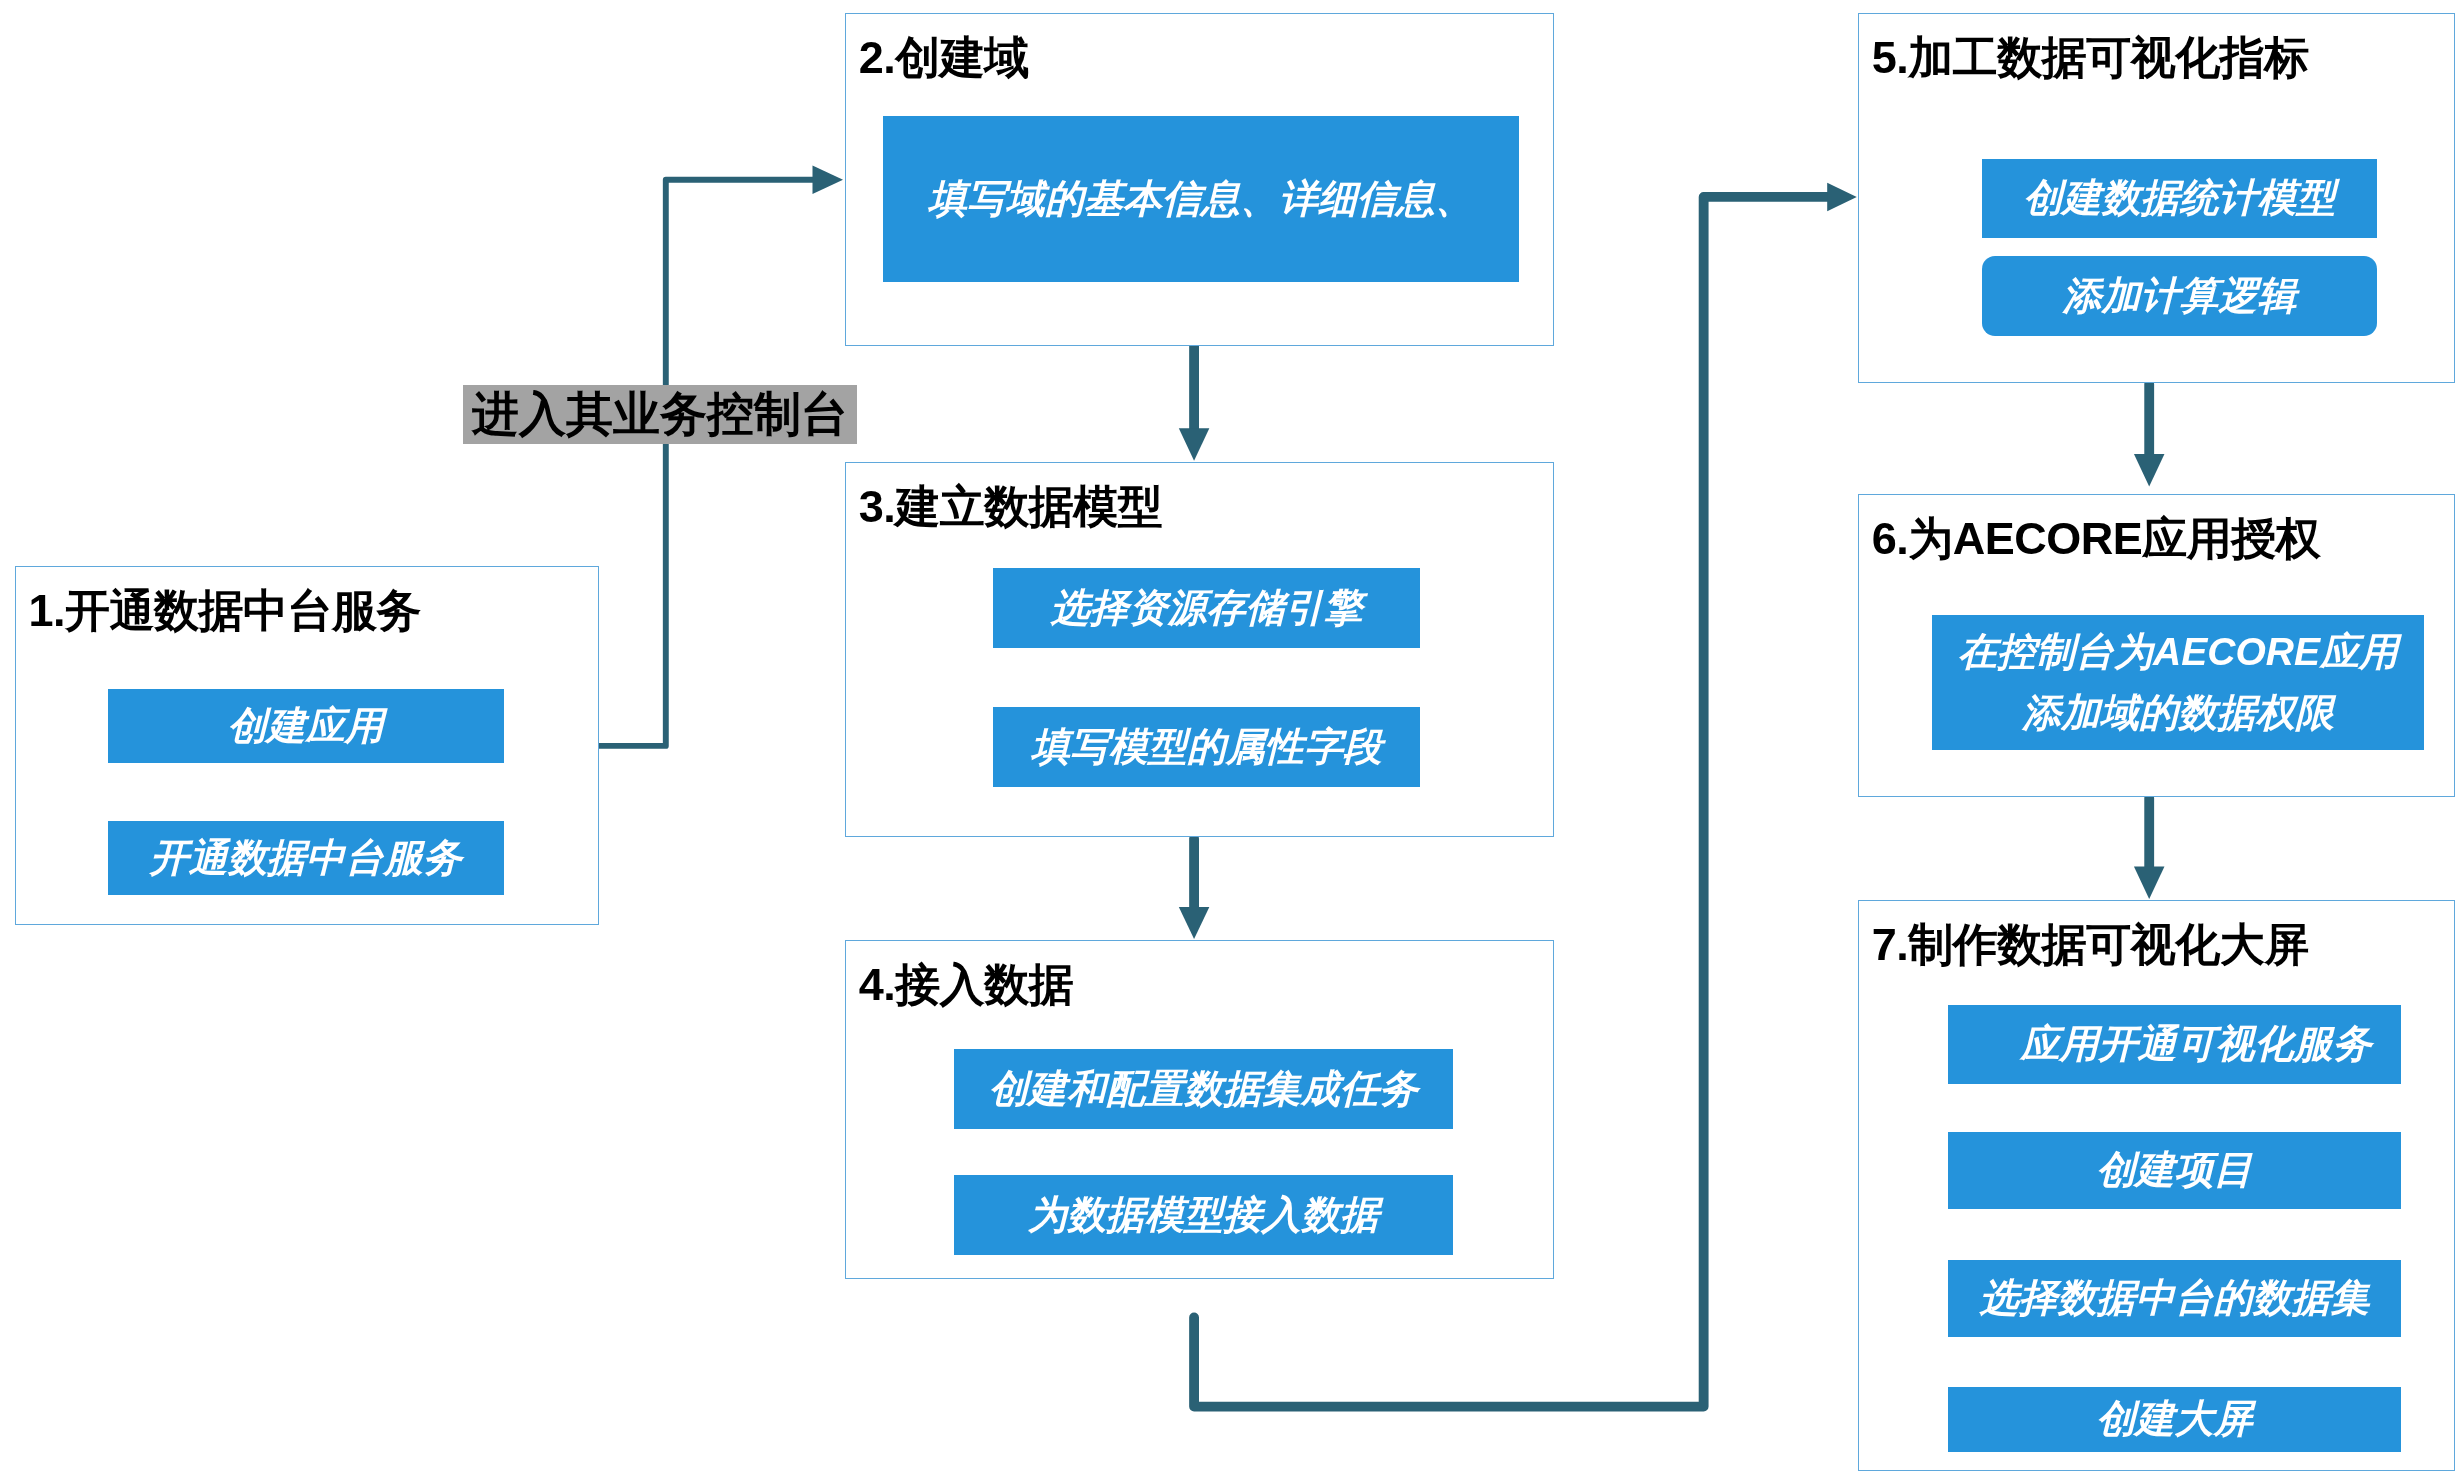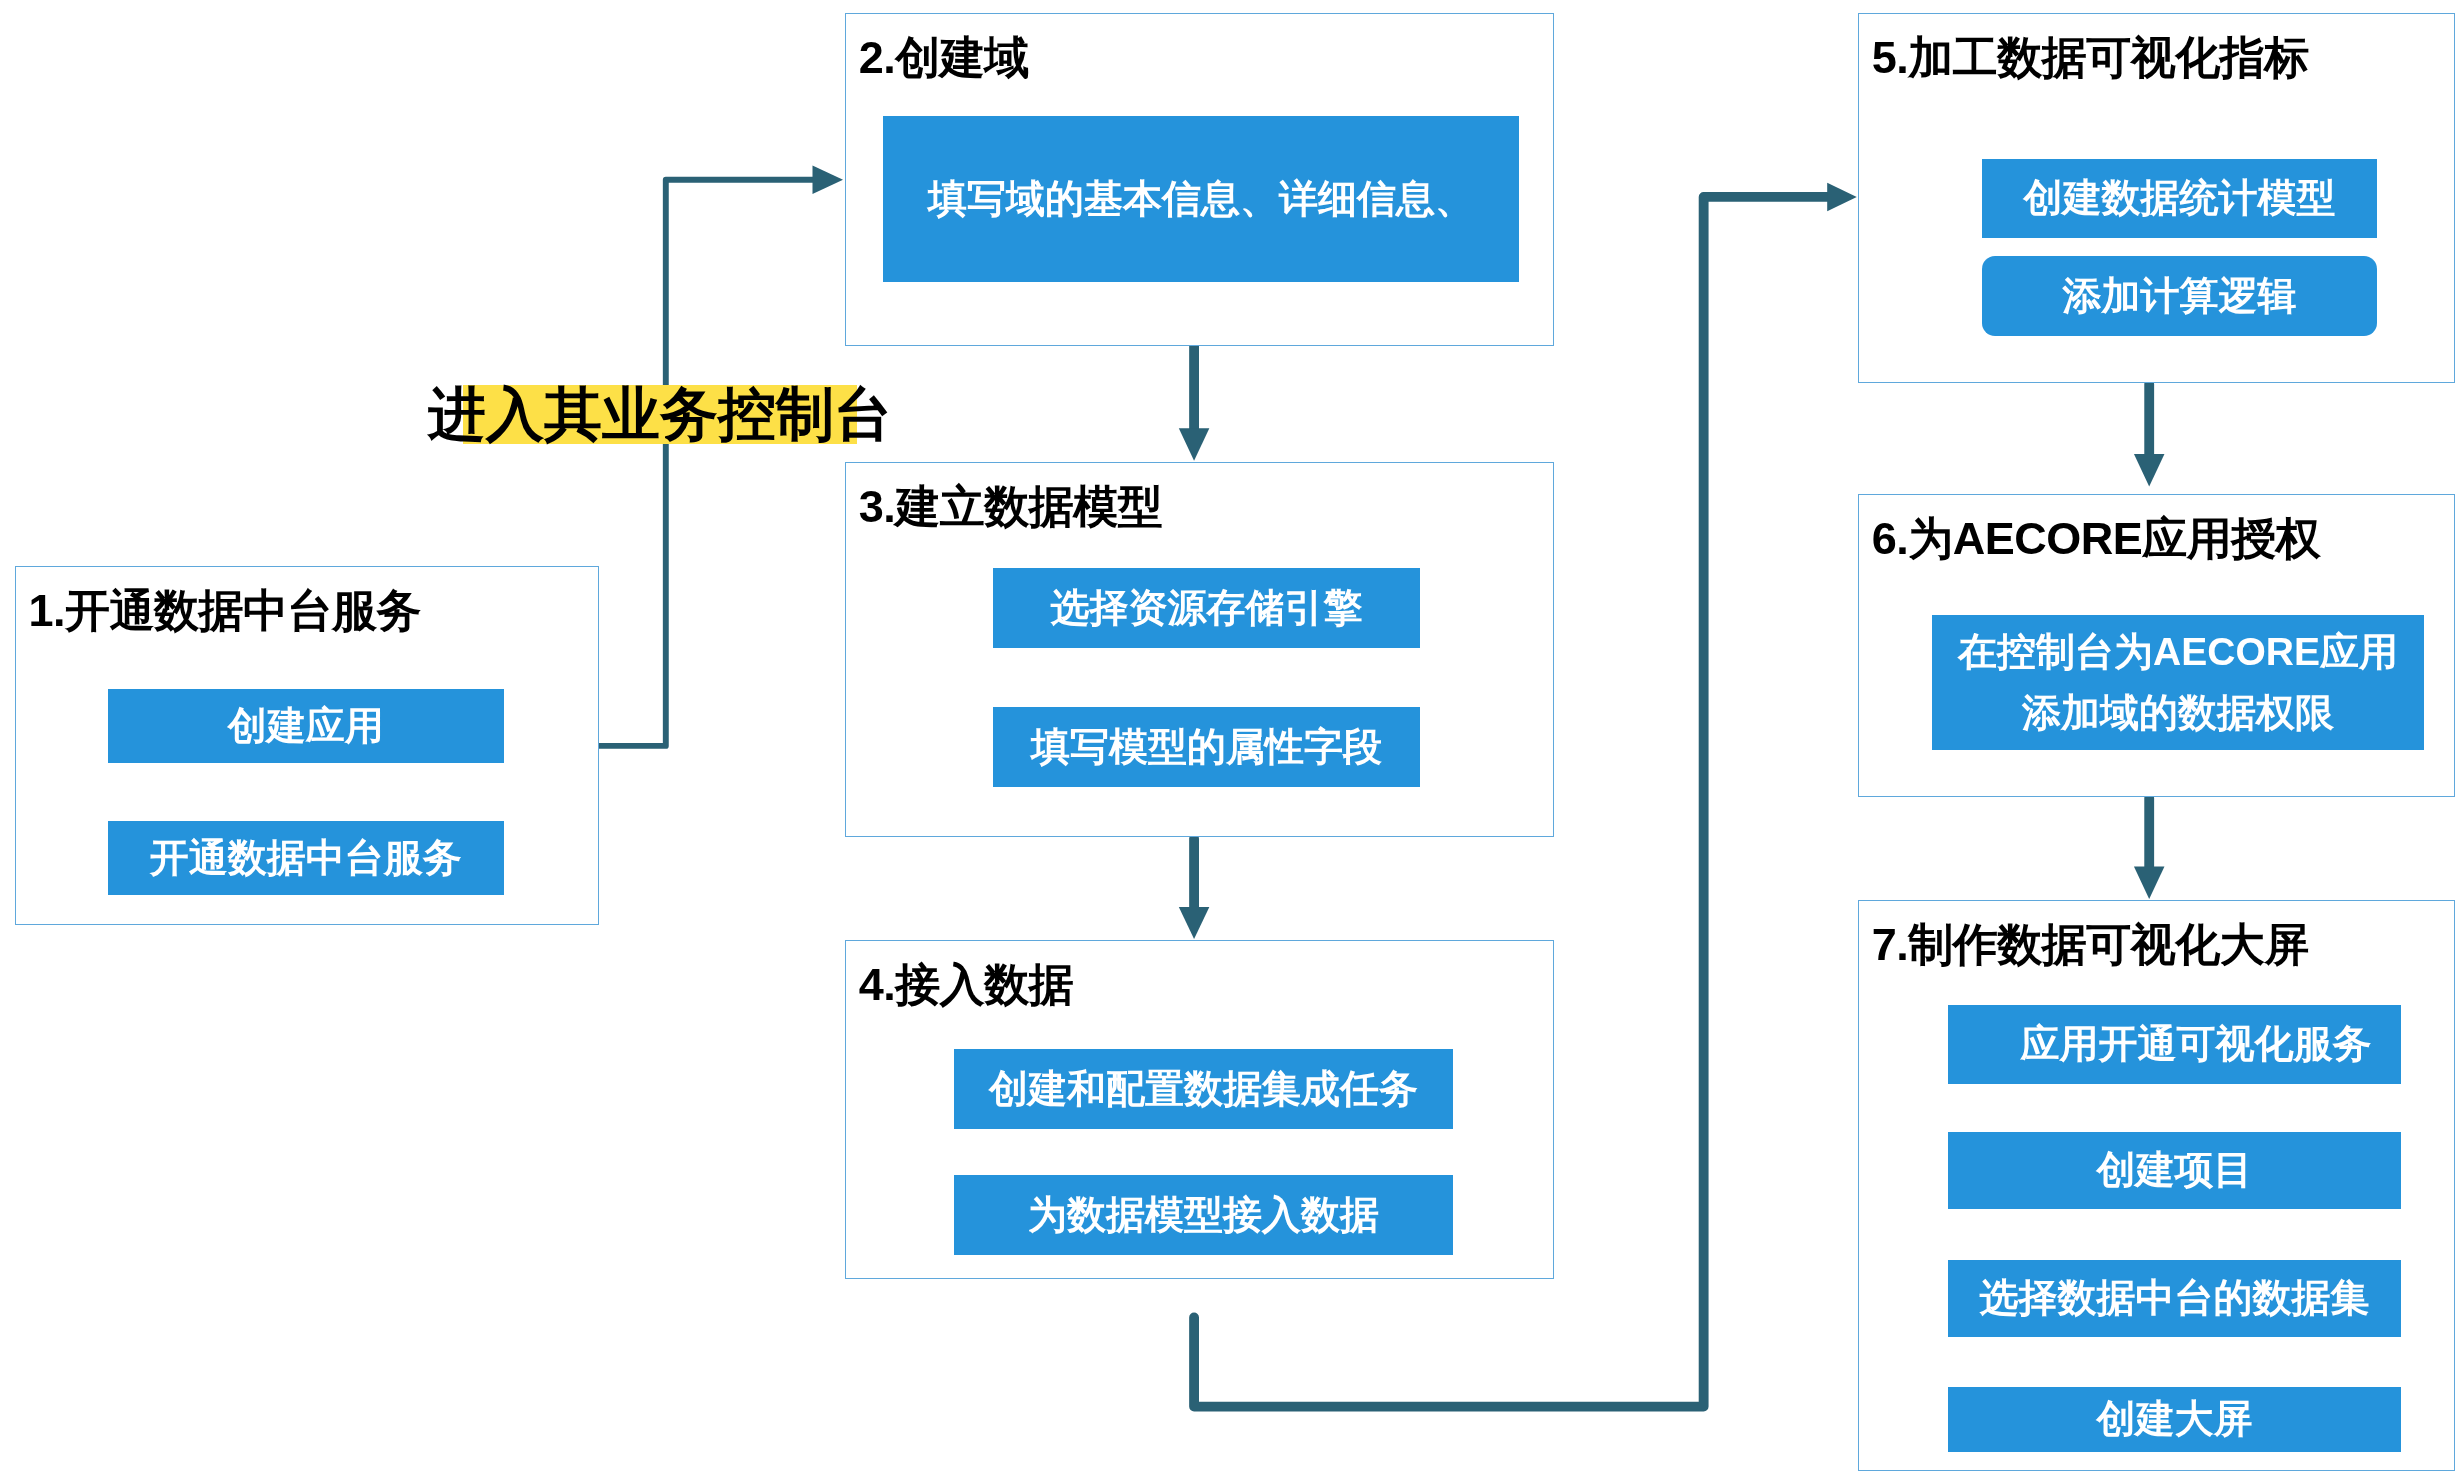--- a/index.html
+++ b/index.html
@@ -38,36 +38,37 @@
     position: absolute;
     background: #2593DB;
     color: #ffffff;
     display: flex;
     flex-direction: column;
     align-items: center;
     justify-content: center;
     text-align: center;
     font-size: 39px;
     font-weight: bold;
+    font-style: italic;
     line-height: 1.55;
     box-sizing: border-box;
   }
   .step-btn .line { display: block; white-space: nowrap; }
   #connector-label {
     position: absolute;
     left: 463px;
     top: 385px;
     width: 394px;
     height: 59px;
-    background: #fde047;
+    background: #a3a3a3;
     z-index: 3;
     display: flex;
     align-items: center;
     justify-content: center;
-    font-size: 58px;
+    font-size: 47px;
     font-weight: 800;
     color: #000000;
     white-space: nowrap;
   }
 </style>
 </head>
 <body>
 
 <div id="canvas">
 

